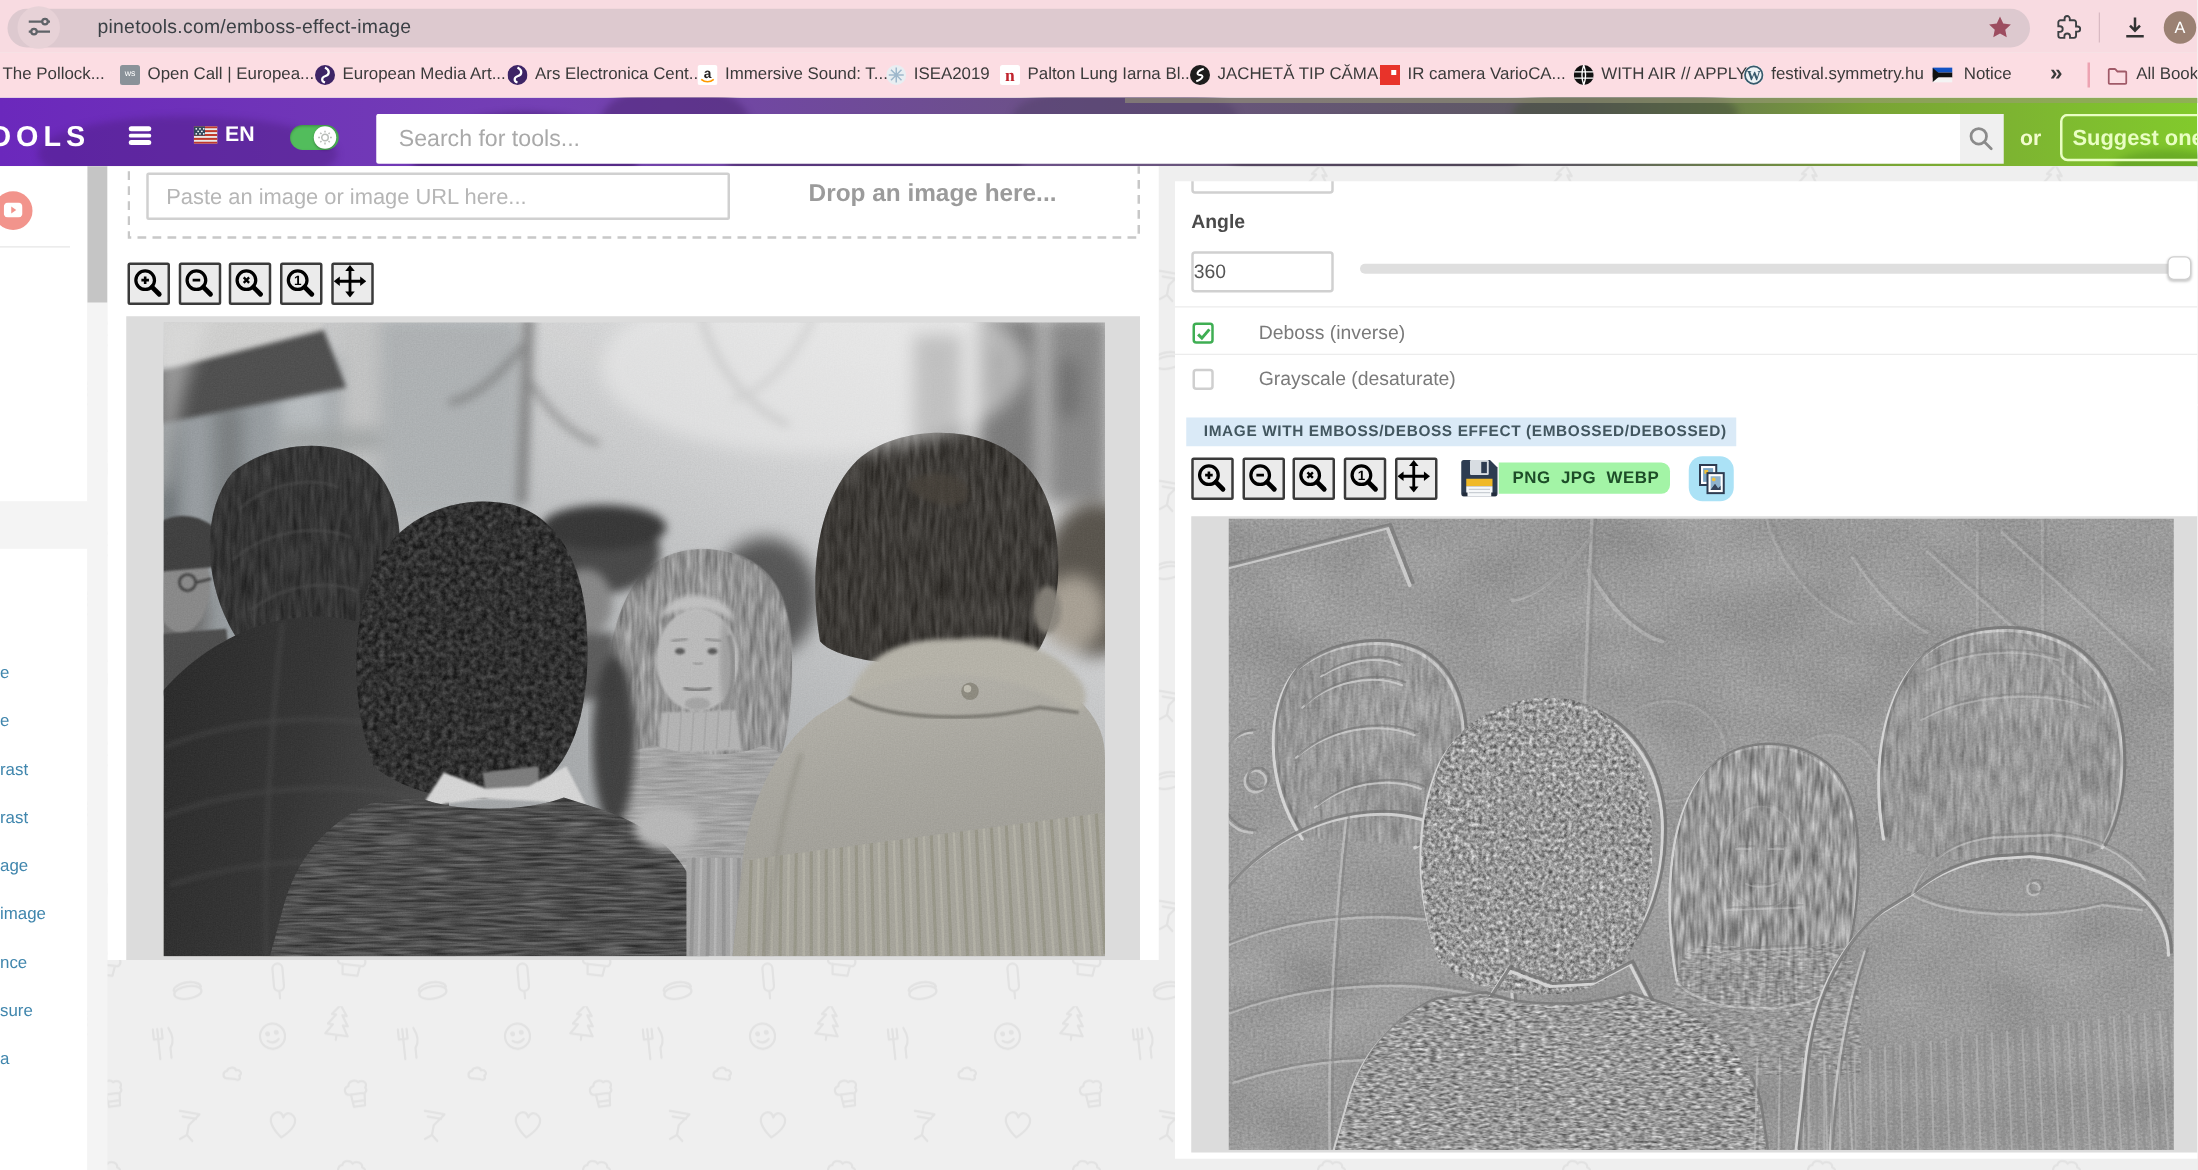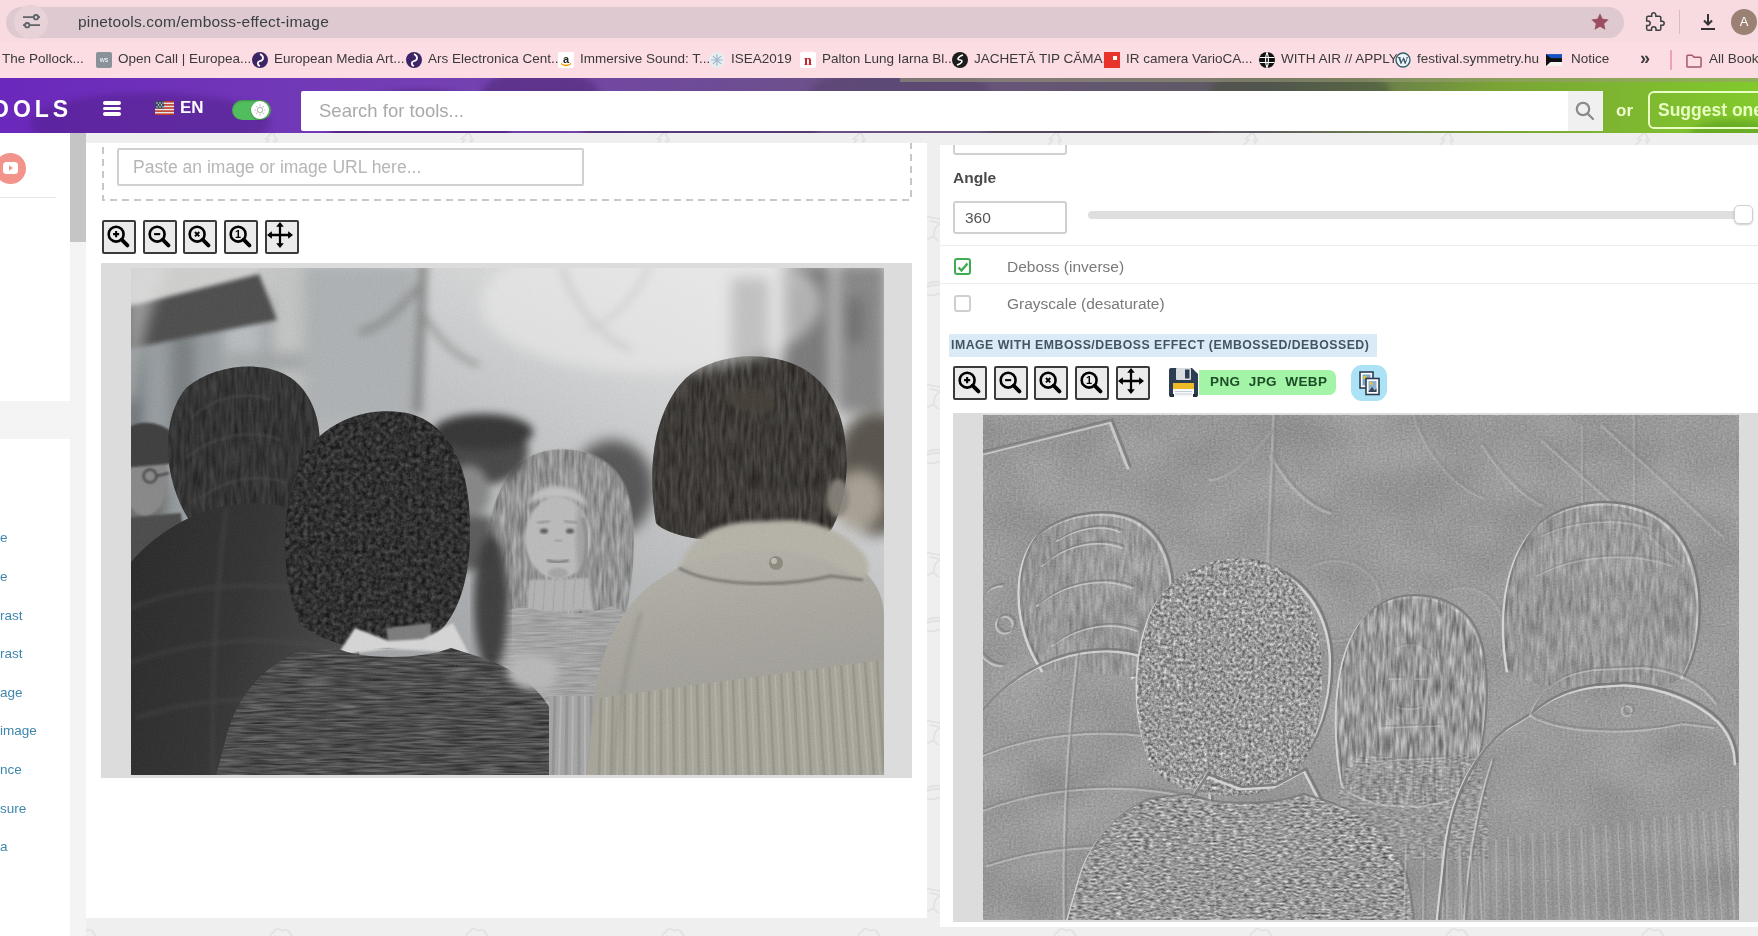--- a/index.html
+++ b/index.html
@@ -30,42 +30,42 @@
 
   
   #page { left:0; top:133px; width:1758px; height:803px; background:#efefef; }
   #sidebar { left:0; top:0; width:70px; height:803px; background:#fff; }
   #sbdivider { left:0; top:64px; width:56px; height:1px; background:#e6e6e6; }
   #sbactive { left:0; top:268px; width:70px; height:38px; background:#f4f4f4; }
   .sblink { position:absolute; left:0; color:#4086ad; font-size:13.5px; }
   #sbscroll { left:70px; top:0; width:16px; height:803px; background:#f4f4f4; }
   #sbthumb { left:70px; top:0; width:16px; height:109px; background:#c5c5c5; }
 
-  #leftcard { left:86px; top:10px; width:841px; height:775px; background:#fff; overflow:hidden; }
+  #leftcard { left:86px; top:0; width:841px; height:635px; background:#fff; overflow:hidden; }
   #dropzone { position:absolute; left:16px; top:-10px; width:811px; height:69px; }
   #pastebox { position:absolute; left:31px; top:5px; width:467px; height:38px; border:2px solid #d0d0d0; border-radius:2px; background:#fff; }
   #pasteph { position:absolute; left:47px; top:14px; color:#b6b6b6; font-size:17.5px; }
   #droptext { position:absolute; left:510px; top:11px; width:300px; text-align:center; color:#9b9b9b; font-size:19.5px; font-weight:bold; }
   .zbtn { position:absolute; width:34px; height:34px; background:#ebebeb; border:2px solid #3a3a3a; border-radius:2px; }
   #photowrap { position:absolute; left:15px; top:120px; width:811px; height:515px; background:#dcdcdc; }
   #rcard1 { left:940px; top:12px; width:818px; height:180px; background:#fff; overflow:hidden; }
   #rcard2 { left:940px; top:190px; width:818px; height:604px; background:#fff; overflow:hidden; }
 
   
   #topinput { position:absolute; left:13px; top:-18px; width:114px; height:28px; border:2px solid #d0d0d0; border-radius:3px; }
   #anglelab { position:absolute; left:13px; top:24px; color:#4a4a4a; font-size:15.5px; font-weight:bold; }
-  #angleinput { position:absolute; left:13px; top:56px; width:114px; height:33px; border:2px solid #d0d0d0; border-radius:3px; color:#555; font-size:15.5px; line-height:30px; padding-left:10px; }
+  #angleinput { position:absolute; left:13px; top:56px; width:114px; height:33px; border:2px solid #d0d0d0; border-radius:3px; color:#555; font-size:15.5px; line-height:30px; }
   #slidertrack { position:absolute; left:148px; top:66px; width:661px; height:8px; border-radius:4px; background:#dfdfdf; }
   #sliderthumb { position:absolute; left:794px; top:60px; width:19px; height:19px; border-radius:5px; background:#fff; border:1px solid #cfcfcf; box-shadow:0 1px 2px rgba(0,0,0,.2); }
   .hdiv { position:absolute; left:0; width:818px; height:1px; background:#ececec; }
   .cb { position:absolute; left:14px; width:17px; height:17px; border-radius:3px; background:#fff; }
   .cblab { position:absolute; left:43px; color:#7a7a7a; font-size:15.5px;margin-left:24px; }
 
   
-  #r2head { position:absolute; left:9px; top:11px; white-space:nowrap; height:23px; background:#daeaf7; color:#42565f; font-size:12.3px; font-weight:bold; letter-spacing:0.5px; line-height:23px; padding:0 8px 0 2px; }
+  #r2head { position:absolute; left:9px; top:11px; white-space:nowrap; height:23px; background:#daeaf7; color:#42565f; font-size:12.3px; font-weight:bold; letter-spacing:0.5px; line-height:23px; padding:0 8px 0 14px; }
   #resultwrap { position:absolute; left:13px; top:90px; width:805px; height:509px; background:#dcdcdc; }
 </style></head>
 <body>
 <div id="stage">
 
   <div class="abs" id="addrbar"></div>
   <div class="abs" id="pill"></div>
   <div class="abs" id="tunecirc"></div>
   <svg class="abs" style="left:22px;top:12px" width="19" height="19" viewBox="0 0 19 19">
     <g stroke="#5f6368" stroke-width="1.8" fill="none">
@@ -303,20 +303,21 @@
       </div>
     <div class="abs" id="sbscroll"></div>
     <div class="abs" id="sbthumb"></div>
 
     <div class="abs" id="leftcard">
       <svg id="dropzone">
           <rect x="1" y="1" width="808" height="66" fill="none" stroke="#c8c8c8" stroke-width="2" stroke-dasharray="7 5"></rect>
         </svg>
       <div id="pastebox"></div>
       <div id="pasteph">Paste an image or image URL here...</div>
+      <div id="droptext">Drop an image here...</div>
       <div id="zoombar1">
           <div class="zbtn" style="left:16px;top:77px"></div>
           <svg class="abs" style="left:18px;top:79px" width="26" height="26" viewBox="0 0 30 30">
             <circle cx="14" cy="14" r="8.6" fill="none" stroke="#000" stroke-width="3"></circle>
             <path d="M20.4 20.4L27 27" stroke="#000" stroke-width="4.4" stroke-linecap="round"></path>
             <path d="M14 10.5v7M10.5 14h7" stroke="#000" stroke-width="2.4"></path>
           </svg>
           <div class="zbtn" style="left:56.7px;top:77px"></div>
           <svg class="abs" style="left:58.7px;top:79px" width="26" height="26" viewBox="0 0 30 30">
             <circle cx="14" cy="14" r="8.6" fill="none" stroke="#000" stroke-width="3"></circle>

